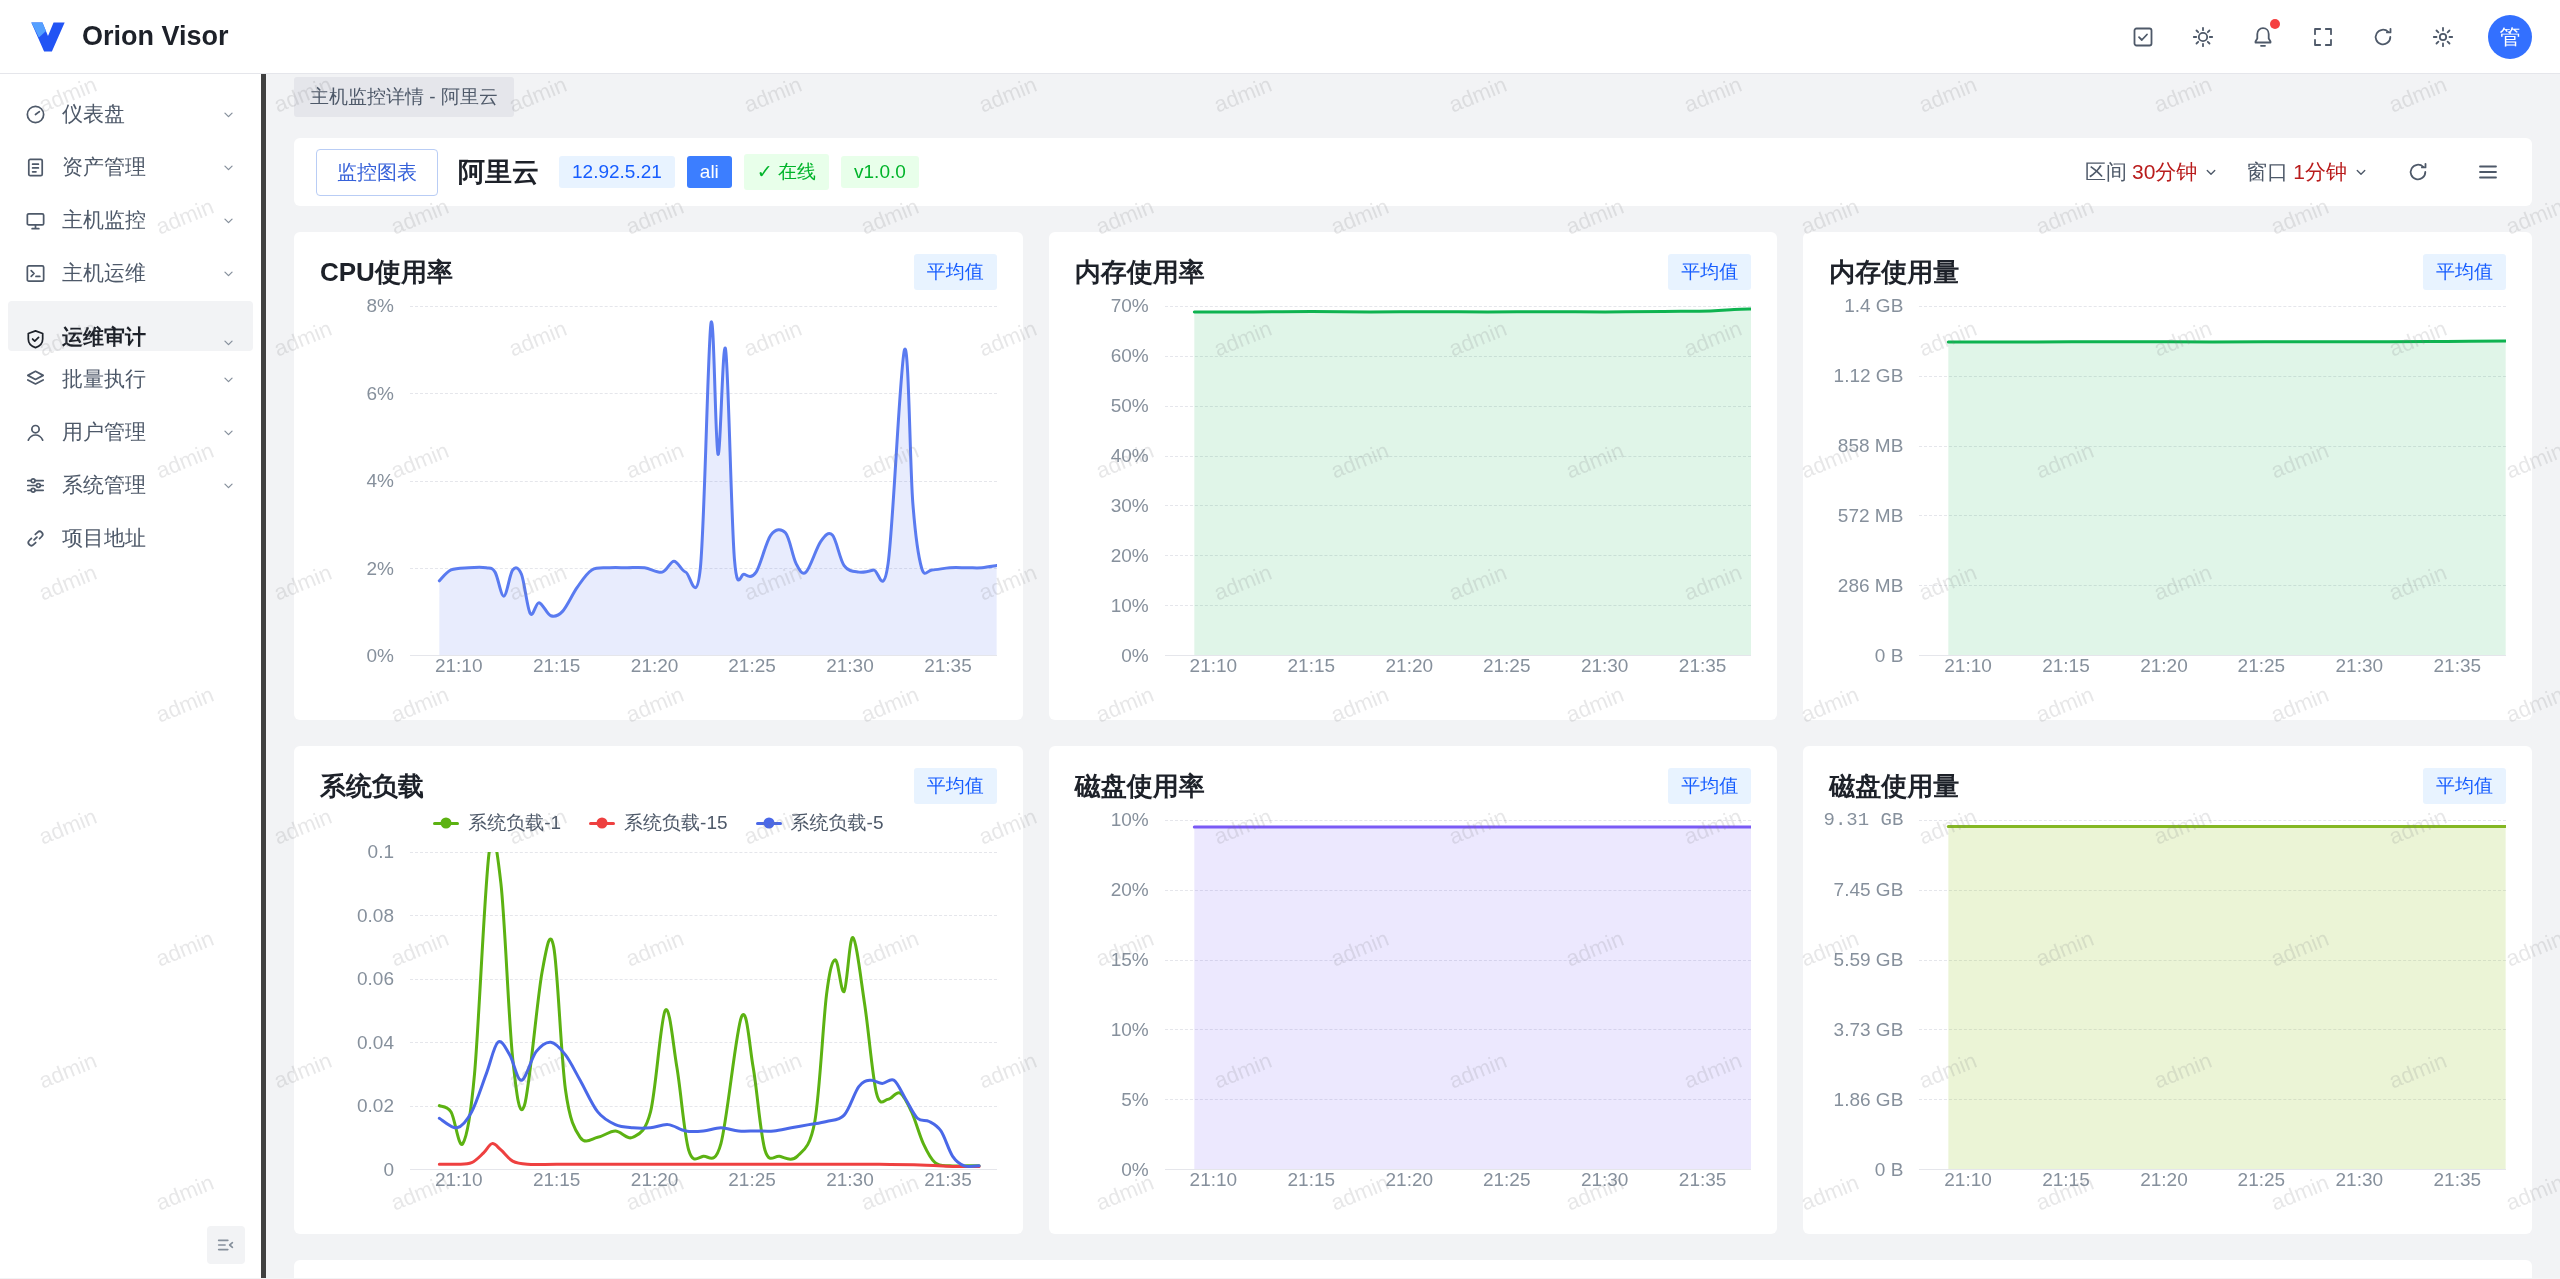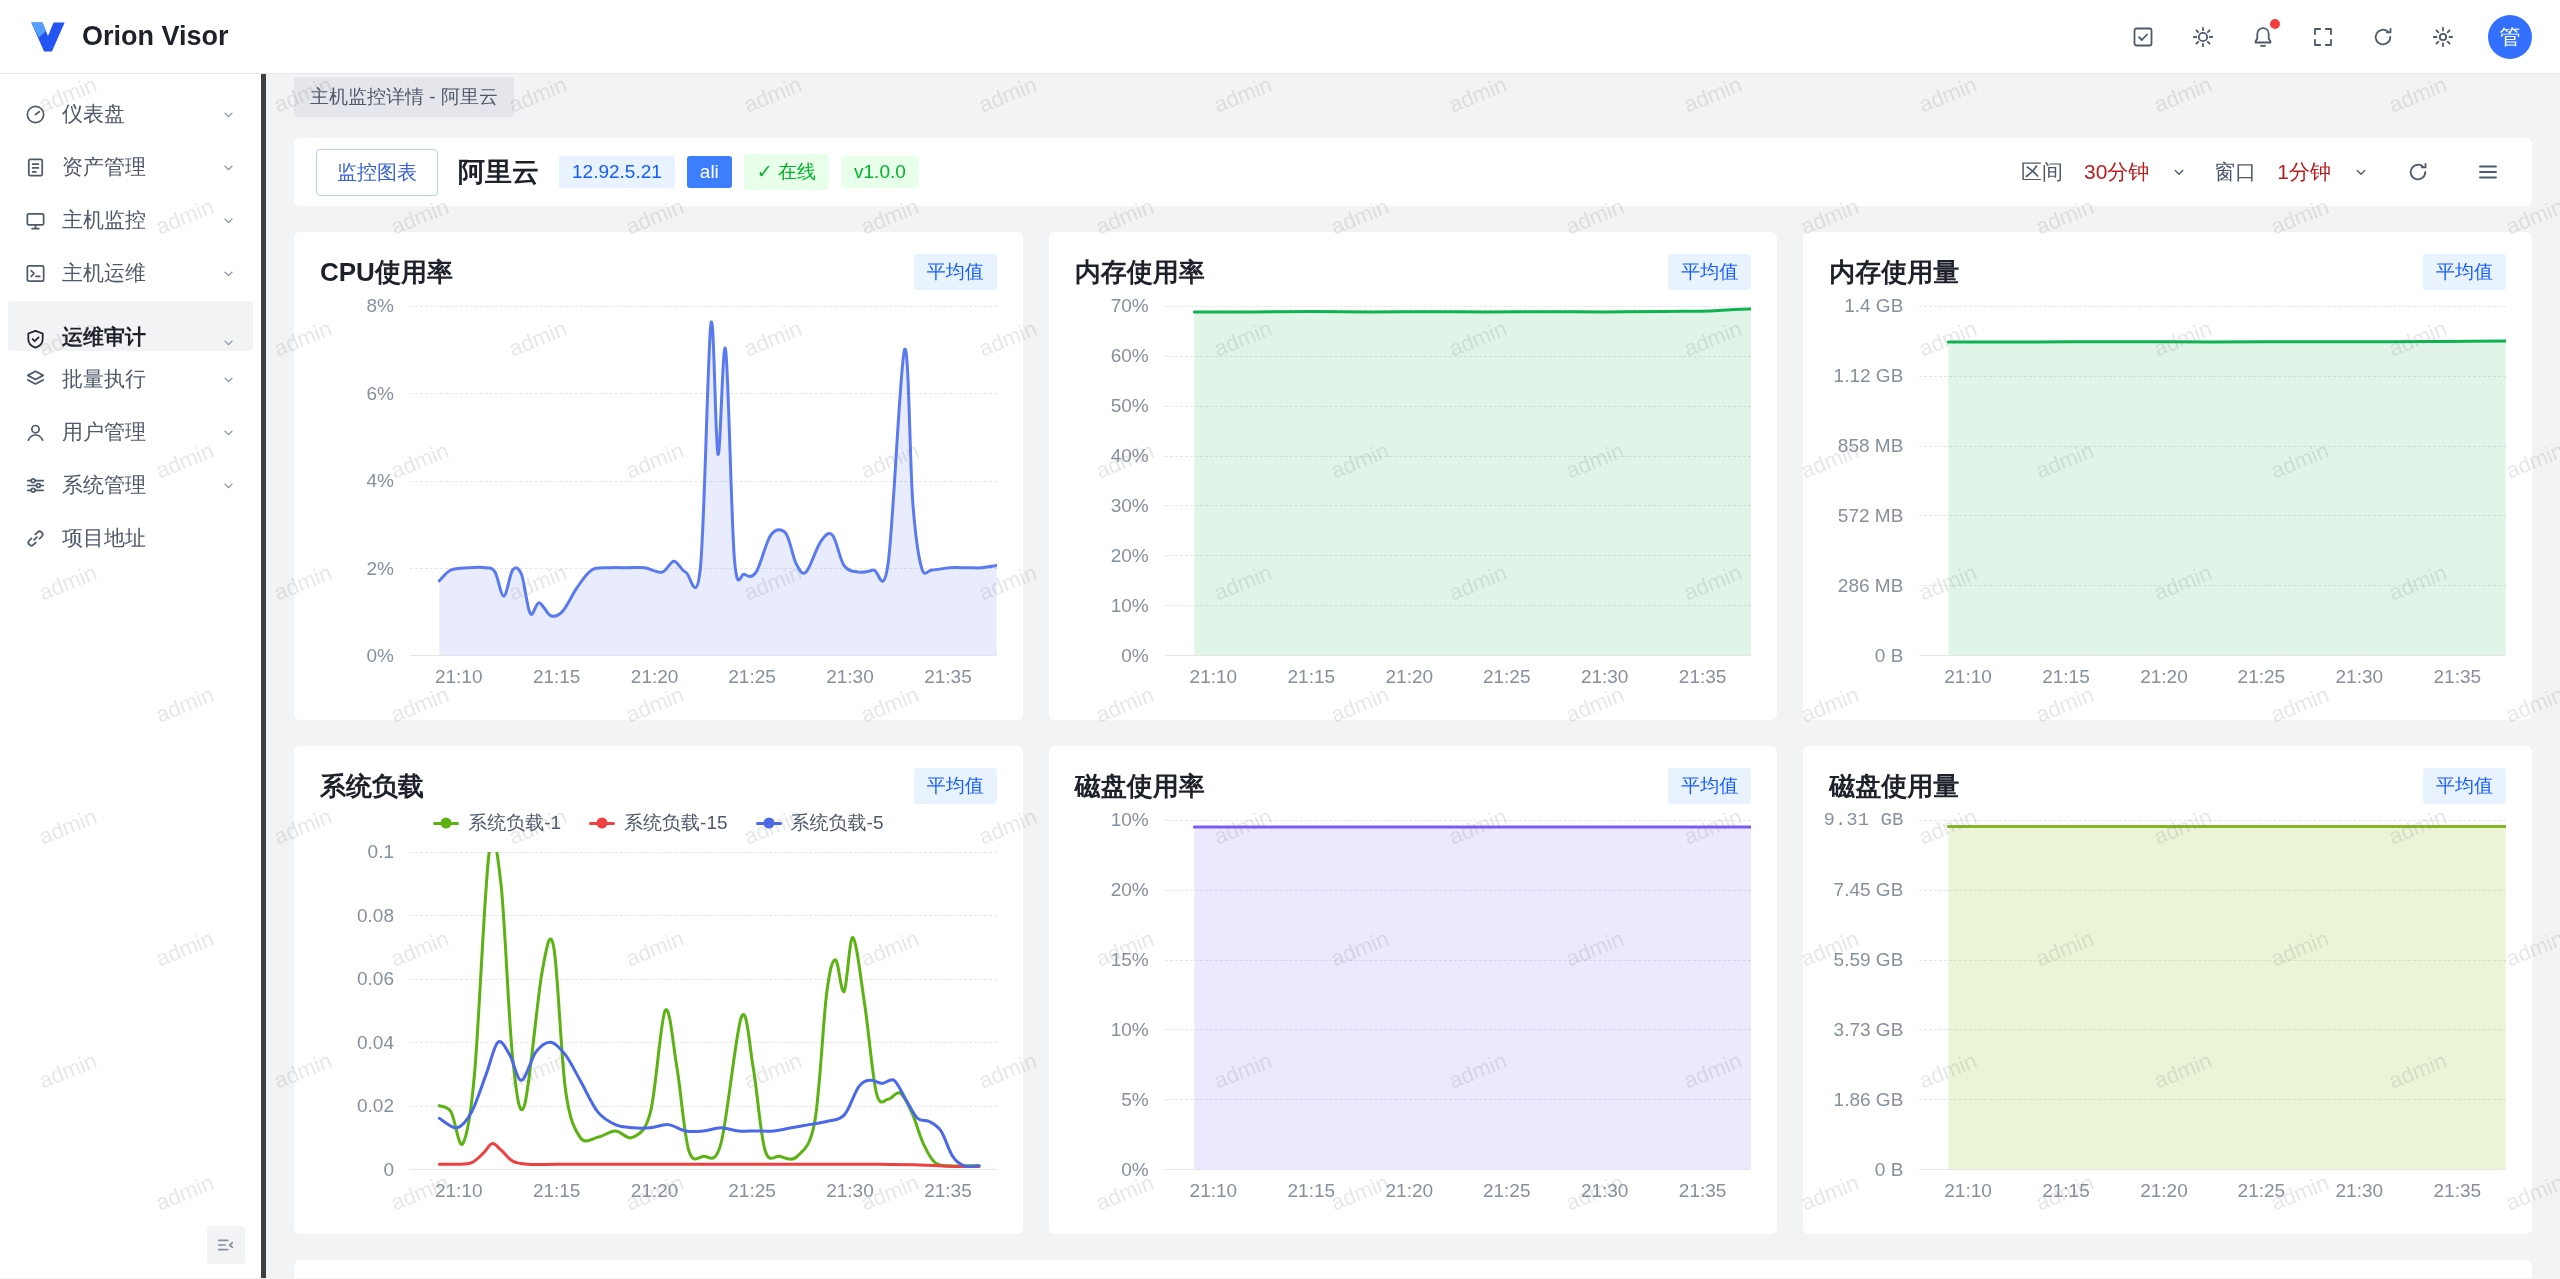--- a/index.html
+++ b/index.html
@@ -73,21 +73,21 @@
     border: 1px solid #b9cdf5; border-radius: 4px; cursor: pointer; white-space: nowrap;
     font-family: inherit;
   }
   .host-name { font-size: 27px; font-weight: 700; color: #1d2129; white-space: nowrap; }
   #host-tags { display: flex; align-items: center; gap: 12px; }
   .tag { font-size: 19px; padding: 5px 13px; border-radius: 3px; white-space: nowrap; }
   .tag.light-blue { background: #e8f3ff; color: #165dff; }
   .tag.solid-blue { background: #3c7eff; color: #fff; }
   .tag.light-green { background: #e8ffea; color: #00b42a; }
   .toolbar-right { margin-left: auto; display: flex; align-items: center; gap: 26px; }
-  .select { display: flex; align-items: center; gap: 21px; cursor: pointer; white-space: nowrap; }
+  .select { display: flex; align-items: center; gap: 5px; cursor: pointer; white-space: nowrap; }
   .select-label { font-size: 21px; color: #4e5969; }
   .select-value { font-size: 21px; color: #b91c1c; display: flex; align-items: center; gap: 7px; }
   .select .chev { display: flex; color: #4e5969; }
   .tool-icon-btn {
     width: 44px; height: 44px; border: none; background: transparent; color: #4e5969;
     display: grid; place-items: center; border-radius: 4px; cursor: pointer;
   }
 
   
   .grid { display: grid; grid-template-columns: repeat(3, 1fr); gap: 26px; }
@@ -108,21 +108,21 @@
   .chart-area { flex: 1; display: flex; margin-top: 16px; margin-bottom: 38px; min-height: 0; }
   .y-labels { width: 90px; position: relative; flex-shrink: 0; }
   .y-labels span {
     position: absolute; right: 16px; transform: translateY(-50%);
     font-size: 19px; color: #86909c; white-space: nowrap;
   }
   .plot { flex: 1; position: relative; border-bottom: 1px solid #e5e6eb; }
   .gridline { position: absolute; left: 0; right: 0; border-top: 1px dashed #e5e6eb; }
   .plot svg { position: absolute; inset: 0; width: 100%; height: 100%; }
   .x-label {
-    position: absolute; top: 100%; margin-top: 11px; transform: translateX(-50%);
+    position: absolute; top: 100%; transform: translateX(-50%);
     font-size: 19px; color: #86909c; white-space: nowrap;
   }
   .sliver { margin-top: 26px; height: 60px; border-radius: 6px 6px 0 0; flex-shrink: 0; }
 
   
   .watermark { position: fixed; inset: 0; pointer-events: none; z-index: 40; overflow: hidden; }
   .watermark span {
     position: absolute; font-size: 22px; color: rgba(120,120,130,0.18);
     transform: rotate(-22deg); white-space: nowrap;
   }

